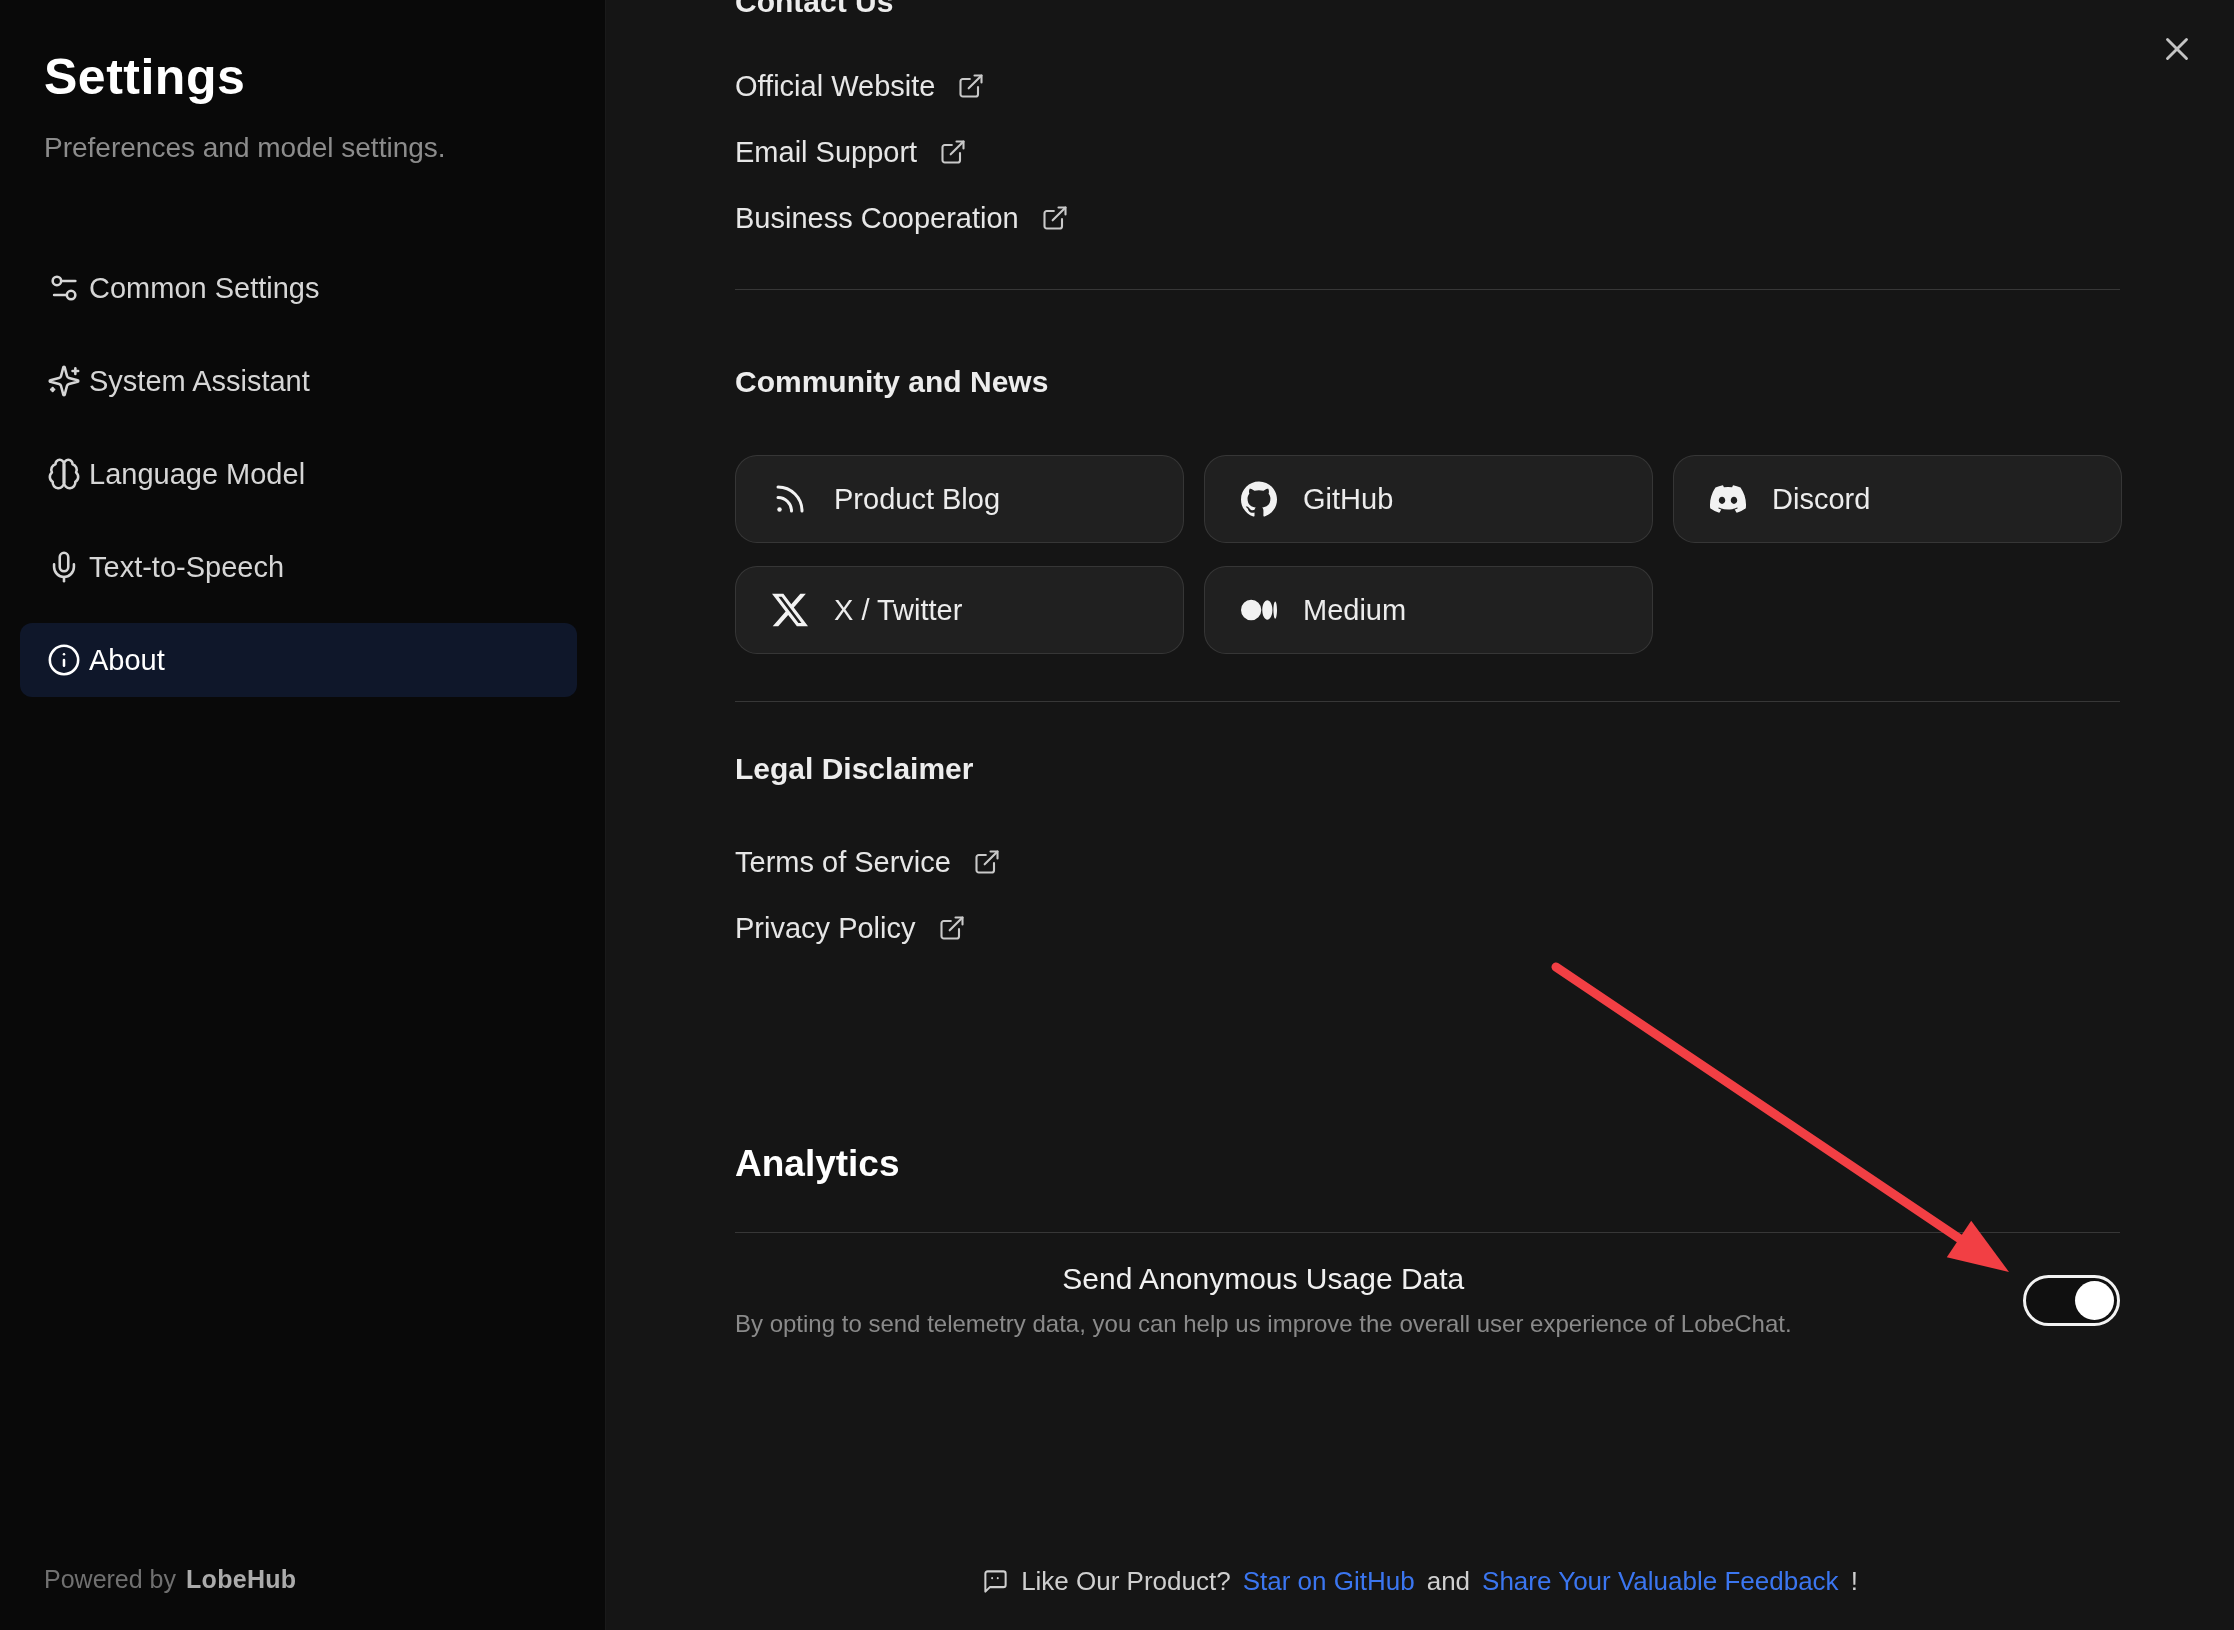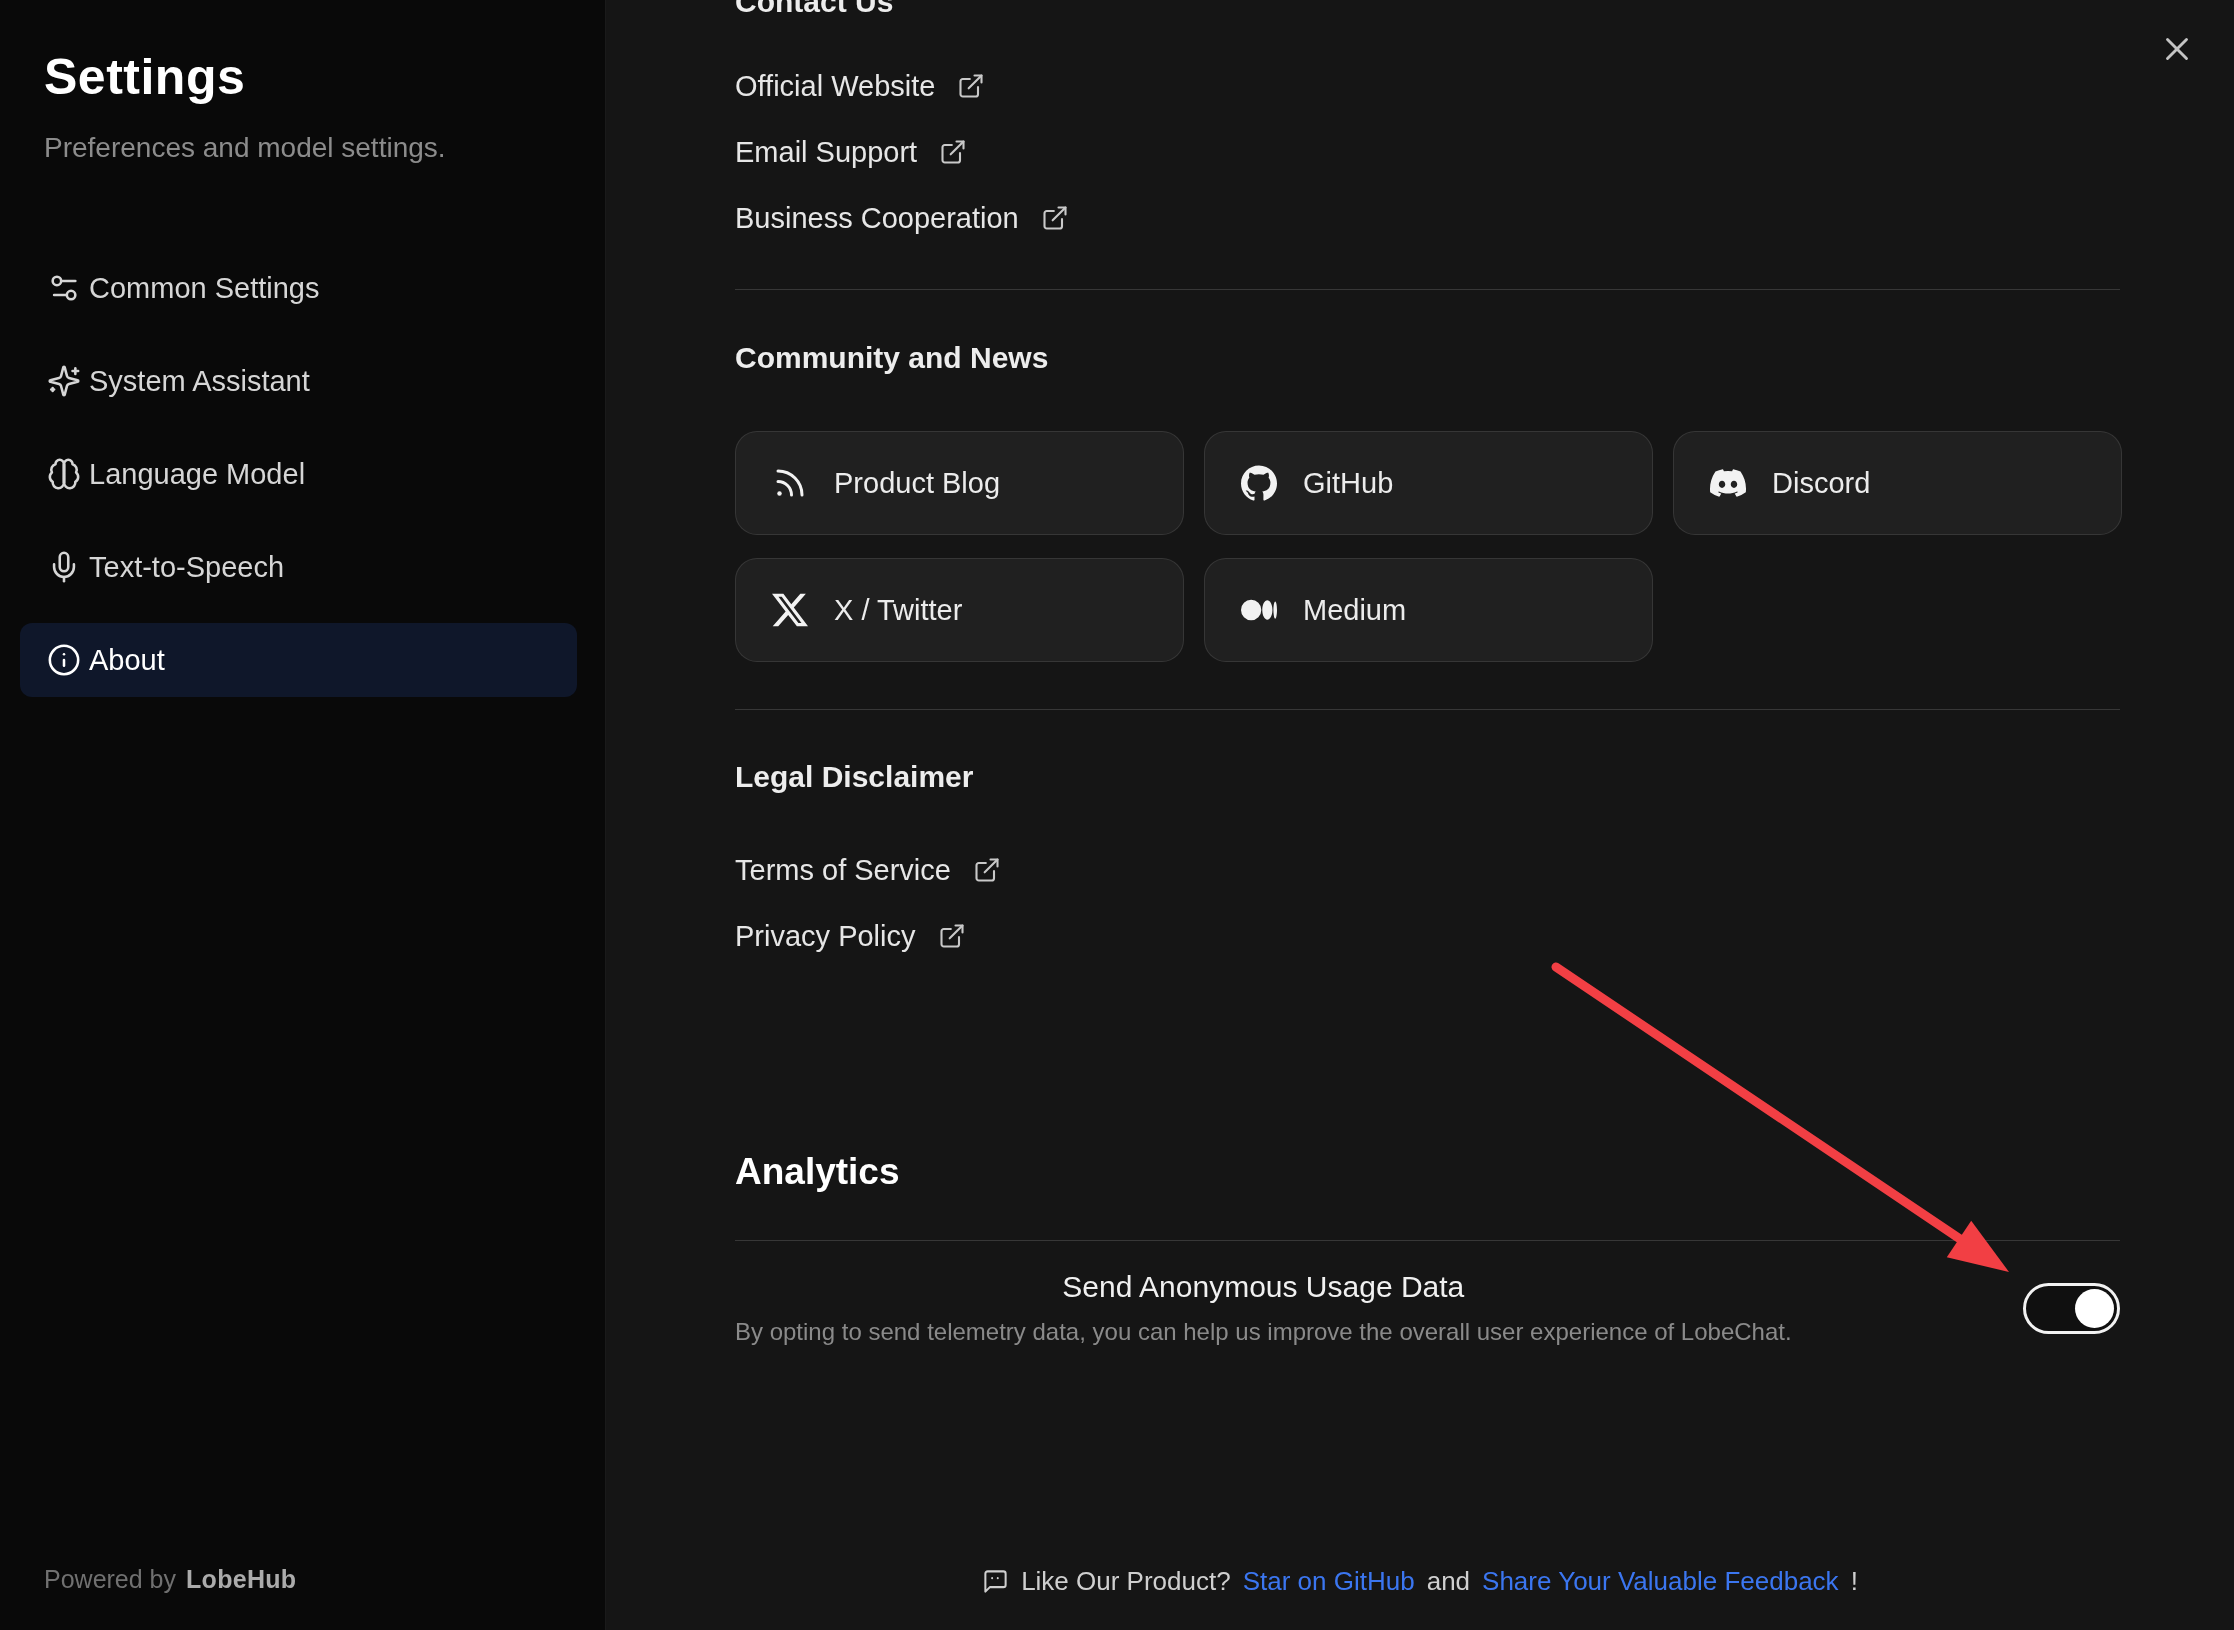--- a/index.html
+++ b/index.html
@@ -70,29 +70,29 @@
     width:max-content;
   }
   .ext-icon { width:28px; height:28px; display:inline-flex; color:#c9c9c9; }
   .ext-icon svg { width:28px; height:28px; }
 
   .divider { border-top:1px solid rgba(255,255,255,0.15); }
   .divider-1 { margin-top:38px; }
   .divider-2 { margin-top:47px; }
   .divider-3 { margin-top:46px; }
 
-  .community-heading { margin-top:50px; }
+  .community-heading { margin-top:74px; }
   .button-grid {
     margin-top:55px;
     display:grid;
     grid-template-columns:repeat(3,449px);
     column-gap:20px; row-gap:23px;
   }
   .pill-button {
-    height:104px; border-radius:22px;
+    height:88px; border-radius:22px;
     background:#202020;
     border:1px solid rgba(255,255,255,0.10);
     display:flex; align-items:center; gap:26px;
     padding-left:36px;
     font-size:29px; color:#ececec; cursor:pointer;
   }
   .pill-icon { width:36px; height:36px; display:inline-flex; color:#f2f2f2; }
   .pill-icon svg { width:36px; height:36px; }
 
   .legal-heading { margin-top:49px; }

